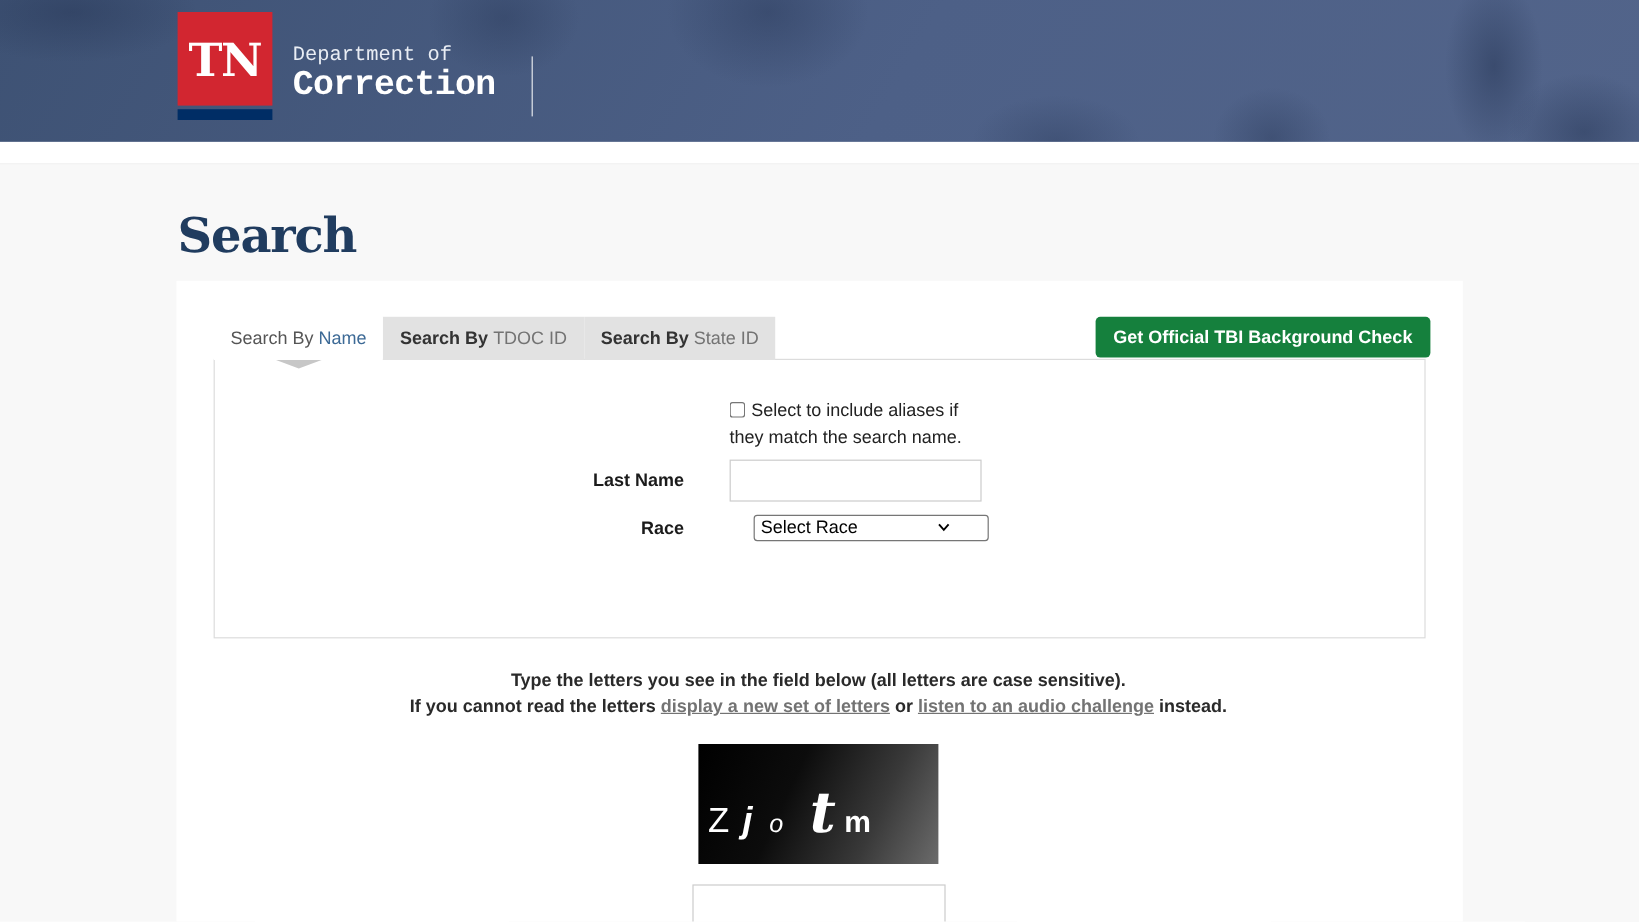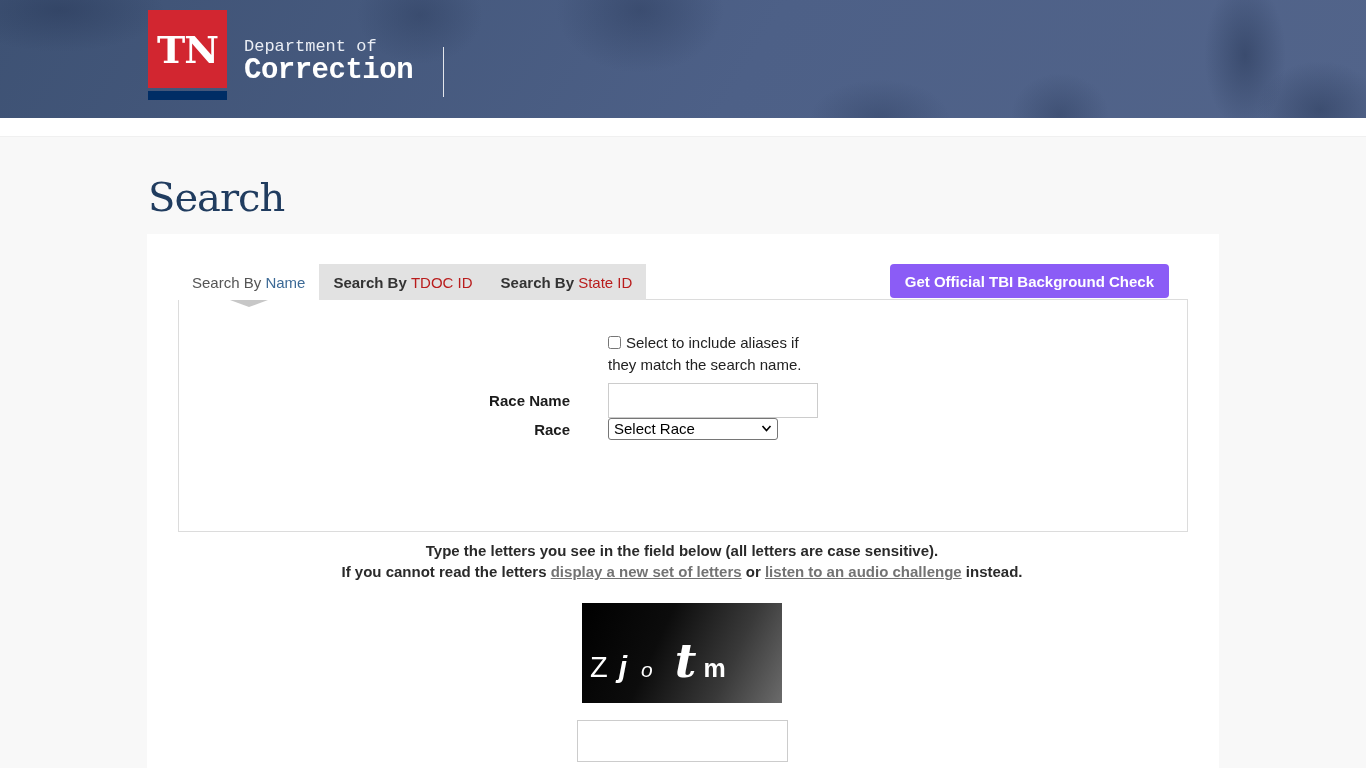--- a/index.html
+++ b/index.html
@@ -25,67 +25,67 @@
   .tn-red { width:79px; height:78px; background:#d22630; display:flex; align-items:center; justify-content:center; }
   .tn-red span { color:#fff; font-family:"DejaVu Serif", serif; font-weight:bold; font-size:38px; letter-spacing:-1px; }
   .tn-bar { width:79px; height:9px; background:#002d65; margin-top:3px; }
   .dept { margin-left:17px; padding-top:27px; color:#fff;font-family:Liberation Mono, monospace; }
   .dept-line1 { font-size:17px; font-weight:400; color:#e9edf4; line-height:19px; }
   .dept-line2 { font-size:29px; font-weight:bold; letter-spacing:-0.5px; line-height:30px; }
   .header-divider { position:absolute; left:443px; top:47px; width:1px; height:50px; background:rgba(255,255,255,.85); }
   .app-title { position:absolute; left:461px; top:64px; color:#fff; font-size:19px; font-weight:bold; }
 
   
-  .page-title { margin:33px 0 0 148px; font-family:"DejaVu Serif", serif; font-weight:normal;
+  .page-title { margin:33px 0 0 148px; font-family:"DejaVu Serif", serif; font-weight:bold;
     font-size:40px; line-height:54px; color:#203c5f; letter-spacing:-1px; }
 
   .card { position:relative; margin:10px auto 0 147px; width:1072px; min-height:600px;
     background:#fff; padding:30px 33px 40px 31px; }
 
-  .tbi-button { position:absolute; top:30px; right:50px; background:#8b5cf6; color:#fff;
+  .tbi-button { position:absolute; top:30px; right:27px; background:#15803d; color:#fff;
     border:none; border-radius:4px; font-family:"Liberation Sans", sans-serif;
     font-size:15px; font-weight:bold; padding:8px 15px; height:34px; cursor:pointer; }
 
   
   .tabs { display:flex; position:relative; z-index:2; margin-bottom:-1px; }
   .tab { height:36px; padding:0 14px; display:flex; align-items:center; font-size:15px;
     color:#333; cursor:pointer; white-space:pre; }
   .tab.inactive { background:#e2e2e2; }
   .tab.inactive .tab-prefix { font-weight:bold; color:#333; }
-  .tab.inactive .tab-suffix { font-weight:400; color:#b91c1c; }
+  .tab.inactive .tab-suffix { font-weight:400; color:#737373; }
   .tab.active { background:#fff; position:relative; }
   .tab.active .tab-prefix { font-weight:400; color:#555; }
   .tab.active .tab-suffix { font-weight:400; color:#3d6a96; }
   .tab-caret { position:absolute; left:50%; bottom:-7px; transform:translateX(-50%);
     width:0; height:0; border-left:19px solid transparent; border-right:19px solid transparent;
     border-top:7px solid #c7c7c7; }
 
   
   .panel { position:relative; z-index:1; border:1px solid #dcdcdc; width:1010px;
     height:233px; padding-top:32px; }
   .alias-row { margin-left:429px; width:200px; font-size:15px; color:#222; line-height:22px; }
   .alias-row input { width:13px; height:13px; vertical-align:-1px; margin-right:5px; }
   .form-row { display:flex; align-items:center; }
   .form-row .f-label { width:391px; text-align:right; font-size:15px; font-weight:bold;
     color:#1b1b1b; padding-right:0; }
   .form-row .f-control { margin-left:38px; }
   .row-last  { margin-top:7px; }
   .row-first { margin-top:10px; }
-  .row-race  { margin-top:0; }
+  .row-race  { margin-top:11px;gap:20px; }
   .text-input { width:210px; height:35px; border:1px solid #ccc; border-radius:0;
     font-size:15px; padding:0 6px; background:#fff; }
   .select-wrap { position:relative; width:170px; }
-  .race-select { width:170px; height:22px; font-size:15px; font-family:"Liberation Sans", sans-serif;
+  .race-select { width:196px; height:22px; font-size:15px; font-family:"Liberation Sans", sans-serif;
     border:1px solid #767676; border-radius:3px; background:#fff; color:#000;
     -webkit-appearance:none; appearance:none; padding:0 20px 0 5px; line-height:20px; }
   .select-chevron { position:absolute; right:6px; top:5px; pointer-events:none; width:11px; height:11px; }
   .select-chevron svg { display:block; }
 
   
-  .captcha-instructions { margin-top:8px; text-align:center; font-size:15px; font-weight:bold;
+  .captcha-instructions { margin-top:25px; text-align:center; font-size:15px; font-weight:bold;
     color:#2a2a2a; line-height:21px; }
   .captcha-instructions .cap-link { color:#737373; text-decoration:underline; cursor:pointer; }
 
   .captcha-img { margin:21px auto 0 auto; width:200px; height:100px;
     background:linear-gradient(115deg, #000 0%, #0c0c0c 38%, #393939 72%, #6b6b6b 100%);
     display:flex; align-items:baseline; padding-top:34px; padding-left:8px; }
   .captcha-img span { color:#fff; line-height:1; display:inline-block; }
   .cl-0 { font-size:29px; font-weight:400; margin-left:0; }
   .cl-1 { font-size:30px; font-style:italic; font-weight:bold; margin-left:11px; }
   .cl-2 { font-size:21px; font-style:italic; margin-left:14px; }
@@ -134,21 +134,21 @@
     </div>
   </div>
 
   <div class="panel">
 
     <div class="alias-row">
       <label><input type="checkbox" style=""><span>Select to include aliases if they match the search name.</span></label>
     </div>
 
     <div class="form-row row-last">
-      <div class="f-label">Race Name</div>
+      <div class="f-label">Last Name</div>
       <div class="f-control">
         <input type="text" class="text-input" value="" style="">
       </div>
     </div>
 
 
     <div class="form-row row-race">
       <div class="f-label">Race</div>
       <div class="f-control">
         <div class="select-wrap">

